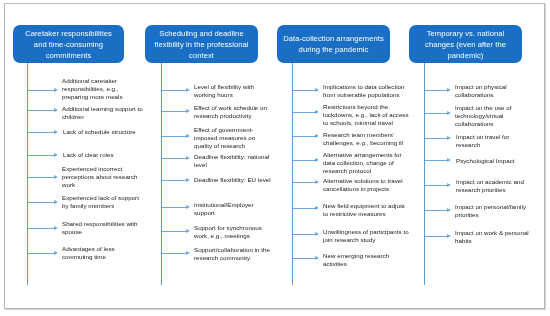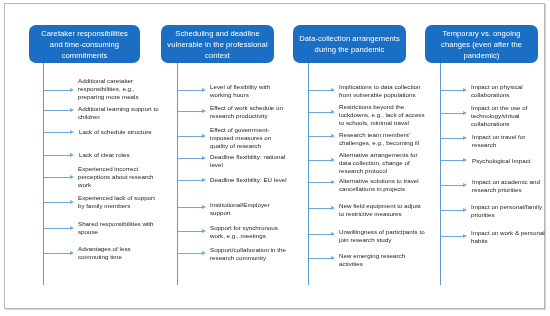--- a/index.html
+++ b/index.html
@@ -8,21 +8,20 @@
     background: #ffffff;
   }
   #canvas {
     position: relative;
     width: 550px;
     height: 316px;
     background: #ffffff;
     box-sizing: border-box;
     overflow: hidden;
     font-family: "Liberation Sans", sans-serif;
-    padding-left: 16px;
   }
   
   .frame {
     position: absolute;
     left: 4px;
     top: 3px;
     width: 541px;
     height: 306px;
     border: 1px solid #b9b9b9;
     box-sizing: border-box;
@@ -116,21 +115,21 @@
     <div class="arrow-head" style="left:54px; top:225.5px;"></div>
     <div class="item-label" style="left:62px; top:220px; width:84px;">Shared responsibilities with spouse</div>
 
     <div class="branch" style="left:28px; top:253px; width:26px;"></div>
     <div class="arrow-head" style="left:54px; top:250.5px;"></div>
     <div class="item-label" style="left:62px; top:245px; width:80px;">Advantages of less commuting time</div>
   </div>
 
   <div class="column">
     <div class="header-box" style="left:145px; top:25px; width:113px; height:38px;">
-      <span>Scheduling and deadline vulnerable in the professional context</span>
+      <span>Scheduling and deadline flexibility in the professional context</span>
     </div>
     <div class="stem" style="left:161px; top:63px; height:222px;"></div>
 
     <div class="branch" style="left:162px; top:90px; width:24px;"></div>
     <div class="arrow-head" style="left:186px; top:87.5px;"></div>
     <div class="item-label" style="left:194px; top:83px; width:76px;">Level of flexibility with working hours</div>
 
     <div class="branch" style="left:162px; top:111px; width:24px;"></div>
     <div class="arrow-head" style="left:186px; top:108.5px;"></div>
     <div class="item-label" style="left:194px; top:104px; width:80px;">Effect of work schedule on research productivity</div>
@@ -194,21 +193,21 @@
     <div class="arrow-head" style="left:315px; top:231.5px;"></div>
     <div class="item-label" style="left:323px; top:228px; width:86px;">Unwillingness of participants to join research study</div>
 
     <div class="branch" style="left:293px; top:258px; width:22px;"></div>
     <div class="arrow-head" style="left:315px; top:255.5px;"></div>
     <div class="item-label" style="left:323px; top:252px; width:84px;">New emerging research activities</div>
   </div>
 
   <div class="column">
     <div class="header-box" style="left:409px; top:25px; width:113px; height:38px;">
-      <span>Temporary vs. ongoing changes (even after the pandemic)</span>
+      <span>Temporary vs. national changes (even after the pandemic)</span>
     </div>
     <div class="stem" style="left:424px; top:63px; height:222px;"></div>
 
     <div class="branch" style="left:425px; top:90px; width:22px;"></div>
     <div class="arrow-head" style="left:447px; top:87.5px;"></div>
     <div class="item-label" style="left:455px; top:83px; width:74px;">Impact on physical collaborations</div>
 
     <div class="branch" style="left:425px; top:113px; width:22px;"></div>
     <div class="arrow-head" style="left:447px; top:110.5px;"></div>
     <div class="item-label" style="left:455px; top:104px; width:70px;">Impact on the use of technology/virtual collaborations</div>

